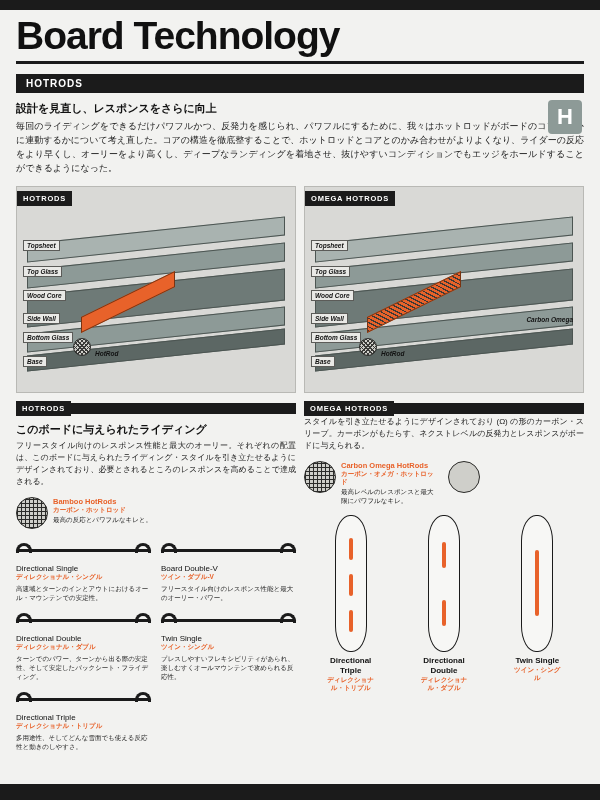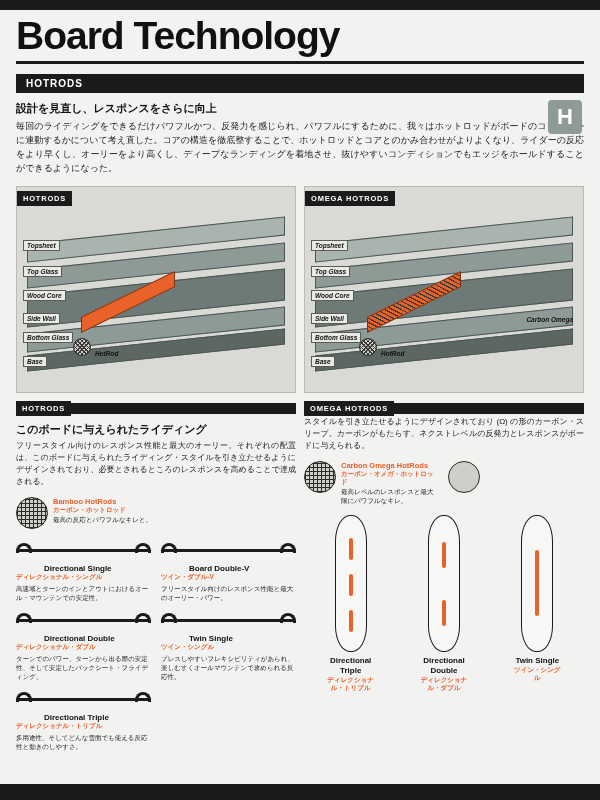--- a/index.html
+++ b/index.html
@@ -95,21 +95,21 @@
   .feat-t2{font-size:6.5px;font-weight:700;color:#e8622a;line-height:1.25;}
   .feat-t3{font-size:6.5px;line-height:1.35;color:#222;margin-top:2px;}
 
   
   .camber-list{margin-top:10px;}
   .camber-pair{display:flex;gap:10px;margin-bottom:7px;}
   .camber-item{flex:1;}
   .board-shape{height:24px;position:relative;}
   .bl{position:absolute;left:0;right:0;top:10px;height:3px;background:#1b1b1b;border-radius:2px;}
   .tip{position:absolute;width:10px;height:7px;border:3px solid #1b1b1b;border-bottom:none;border-radius:8px 8px 0 0;}
-  .cm-t1{font-size:8px;font-weight:700;margin-top:1px;margin-left:28px;}
+  .cm-t1{font-size:8px;font-weight:400;margin-top:1px;}
   .cm-t2{font-size:6.5px;font-weight:700;color:#e8622a;}
   .cm-t3{font-size:6.5px;line-height:1.4;color:#222;margin-top:2px;}
 
   
   .vboards{display:flex;justify-content:space-around;margin-top:10px;}
   .vb{width:52px;text-align:center;}
   .vb-shape{
     width:30px;height:135px;margin:0 auto;border:1.5px solid #1b1b1b;
     border-radius:15px/26px;background:#f7f7f5;position:relative;
   }

